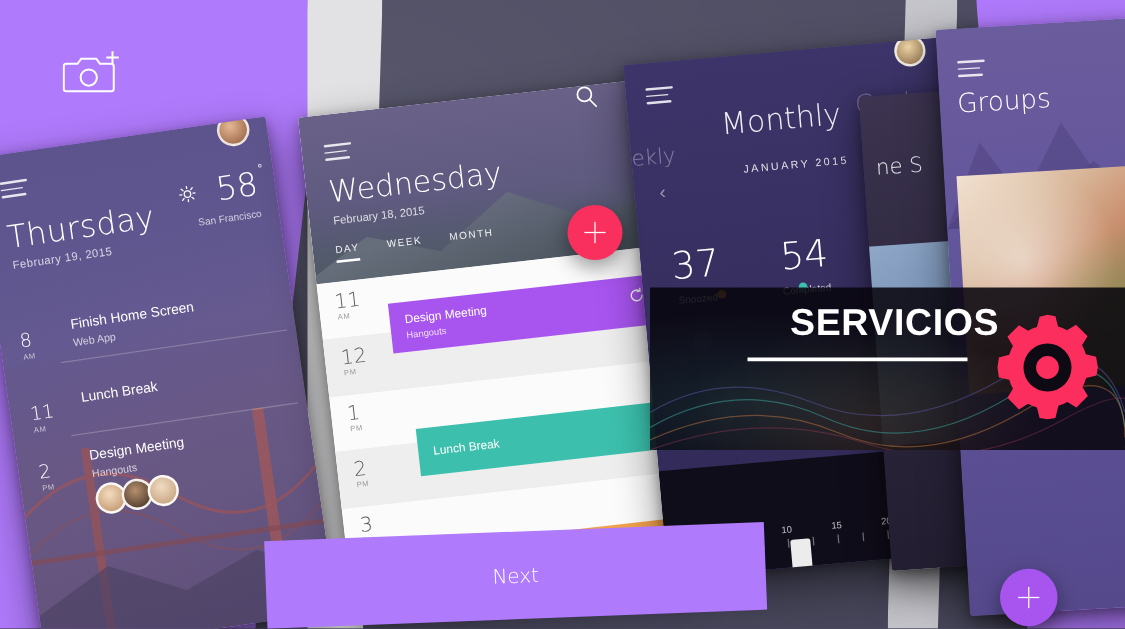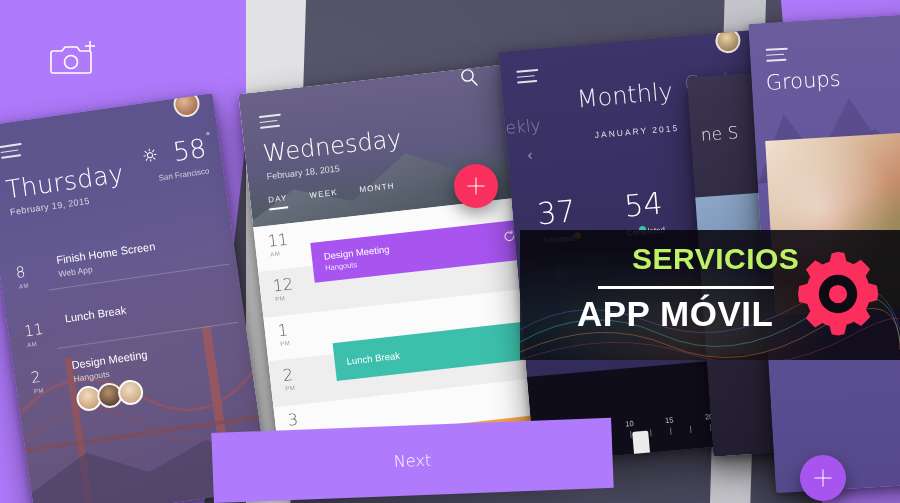--- a/index.html
+++ b/index.html
@@ -181,21 +181,21 @@
     background:#b07afc;display:flex;align-items:center;justify-content:center;}
   #nextbar span{color:#fff;font-size:16px;font-weight:300;font-family:"DejaVu Sans",sans-serif;}
 
   
   #banner{position:absolute;right:0;top:230px;width:380px;height:130px;
     background:rgba(8,6,14,.88);}
   #banner:before{content:"";position:absolute;inset:0;
     background:
       radial-gradient(ellipse at 20% 70%, rgba(80,200,190,.13), transparent 55%),
       radial-gradient(ellipse at 45% 85%, rgba(230,120,60,.12), transparent 50%);}
-  .svc{position:absolute;left:112px;top:12px;color:#bef264;font-size:30px;font-weight:bold;letter-spacing:.5px;
+  .svc{position:absolute;left:112px;top:12px;color:#ffffff;font-size:30px;font-weight:bold;letter-spacing:.5px;
     font-family:"Liberation Sans",sans-serif;}
   .rule{position:absolute;left:78px;top:56px;width:176px;height:3px;background:#fff;}
   .appm{position:absolute;left:57px;top:64px;color:#fff;font-size:35px;font-weight:bold;letter-spacing:.5px;
     font-family:"Liberation Sans",sans-serif;}
   #gear{position:absolute;right:14px;top:16px;width:96px;height:96px;}
 </style>
 </head>
 <body>
 
 <div id="stage">
@@ -460,21 +460,20 @@
 
   <div id="banner">
     <svg style="position:absolute;inset:0;width:100%;height:100%" viewBox="0 0 380 130" preserveAspectRatio="none">
       <path d="M0 112 Q70 72 140 104 T290 86 T380 112" fill="none" stroke="#3fb9ad" stroke-width="1" opacity=".45"></path>
       <path d="M0 122 Q80 86 150 116 T300 98 T380 120" fill="none" stroke="#e08a45" stroke-width="1" opacity=".4"></path>
       <path d="M0 100 Q60 64 130 92 T280 74 T380 100" fill="none" stroke="#7b6fd8" stroke-width="1" opacity=".35"></path>
       <path d="M0 130 Q90 98 170 124 T330 106 T380 128" fill="none" stroke="#c4456b" stroke-width="1" opacity=".3"></path>
     </svg>
     <div class="svc">SERVICIOS</div>
     <div class="rule"></div>
-    <div class="appm">APP MÓVIL</div>
 
     <svg id="gear" viewBox="0 0 100 100">
       <path fill="#fb2e5e" d="M50 6l6.6 1.2 2.2 8.6a35 35 0 0 1 7.4 3.1l7.6-4.6 4.8 4.8 4.8 4.8-4.6 7.6a35 35 0 0 1 3.1 7.4l8.6 2.2L92 50l-1.2 6.6-8.6 2.2a35 35 0 0 1-3.1 7.4l4.6 7.6-4.8 4.8-4.8 4.8-7.6-4.6a35 35 0 0 1-7.4 3.1L56.6 92 50 93.2 43.4 92l-2.2-8.6a35 35 0 0 1-7.4-3.1l-7.6 4.6-4.8-4.8-4.8-4.8 4.6-7.6a35 35 0 0 1-3.1-7.4L9.5 58.4 8.3 50l1.2-8.4 8.6-2.2a35 35 0 0 1 3.1-7.4l-4.6-7.6 4.8-4.8 4.8-4.8 7.6 4.6a35 35 0 0 1 7.4-3.1l2.2-8.6z"></path>
       <circle cx="50" cy="50" r="20" fill="#0d0a14"></circle>
       <circle cx="50" cy="50" r="9.5" fill="#fb2e5e"></circle>
     </svg>
   </div>
 
 </div>
 

